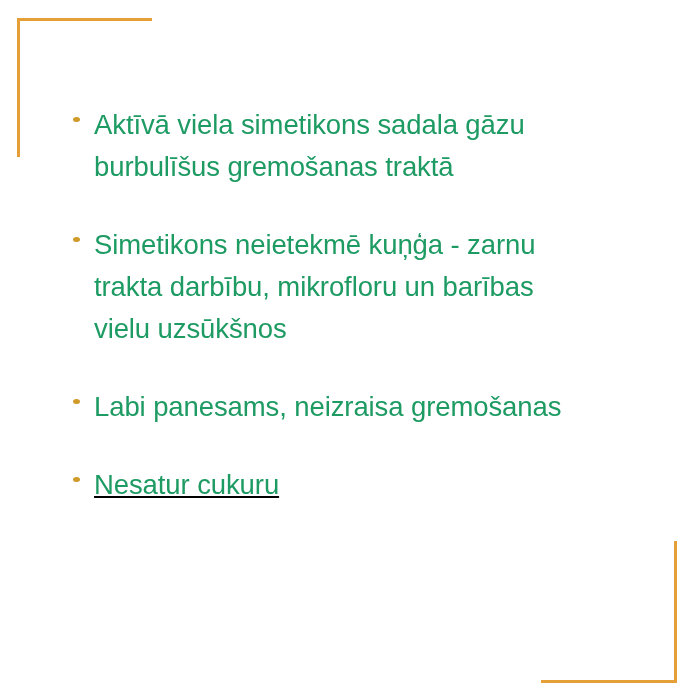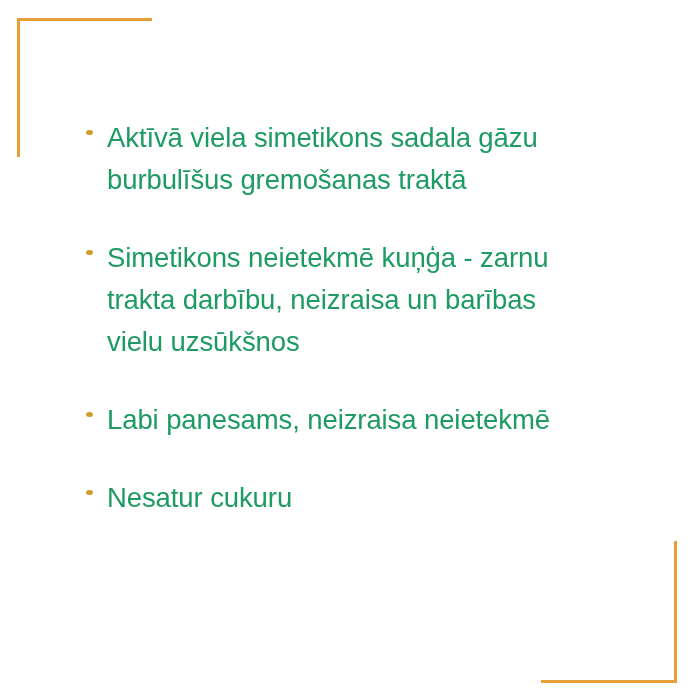--- a/index.html
+++ b/index.html
@@ -53,32 +53,33 @@
     width: 136px;
     height: 3px;
   }
 
   
   #bullet-list {
     position: absolute;
     left: 70px;
     top: 104px;
     width: 600px;
-    margin: 13px;
+    margin: 0;
     padding: 0;
     list-style: none;
   }
 
   .bullet-item {
     position: relative;
     padding-left: 24px;
     margin-bottom: 36px;
   }
   .bullet-item:last-child {
     margin-bottom: 0;
+    text-decoration: underline;
   }
 
   .bullet-marker {
     position: absolute;
     left: 3px;
     top: 13px;
     width: 7px;
     height: 5px;
     background: #D09A2B;
     border-radius: 50%;
@@ -109,27 +110,27 @@
 
     <li class="bullet-item">
       <span class="bullet-marker"></span>
       <span class="bullet-text">Aktīvā viela simetikons sadala gāzu
 burbulīšus gremošanas traktā</span>
     </li>
 
     <li class="bullet-item">
       <span class="bullet-marker"></span>
       <span class="bullet-text">Simetikons neietekmē kuņģa - zarnu
-trakta darbību, neizraisa un barības
+trakta darbību, mikrofloru un barības
 vielu uzsūkšnos</span>
     </li>
 
     <li class="bullet-item">
       <span class="bullet-marker"></span>
-      <span class="bullet-text">Labi panesams, neizraisa neietekmē</span>
+      <span class="bullet-text">Labi panesams, neizraisa gremošanas</span>
     </li>
 
 
     <li class="bullet-item">
       <span class="bullet-marker"></span>
       <span class="bullet-text">Nesatur cukuru</span>
     </li>
 
   </ul>
 

